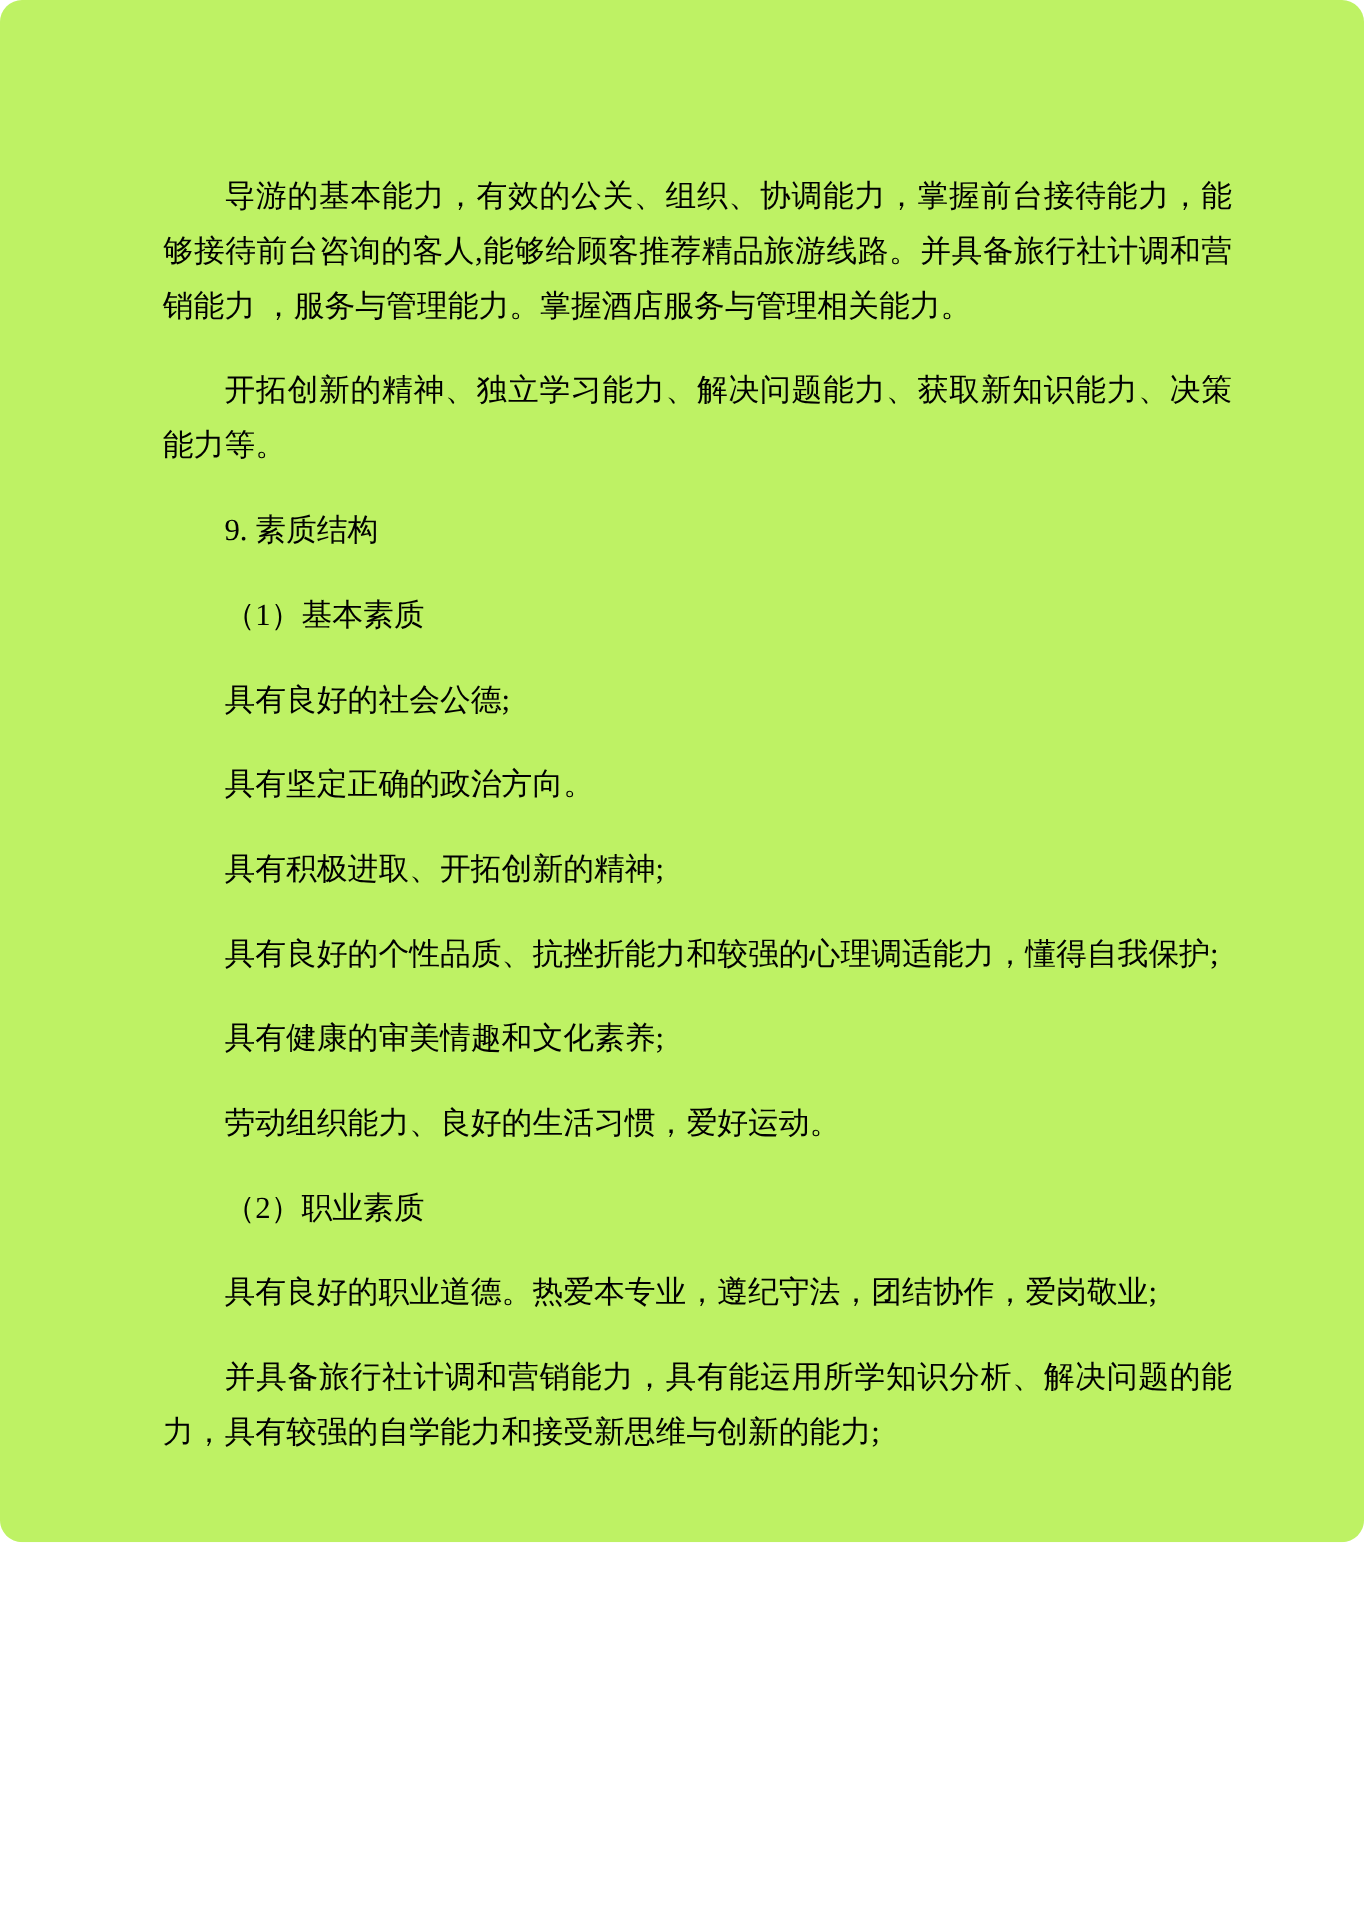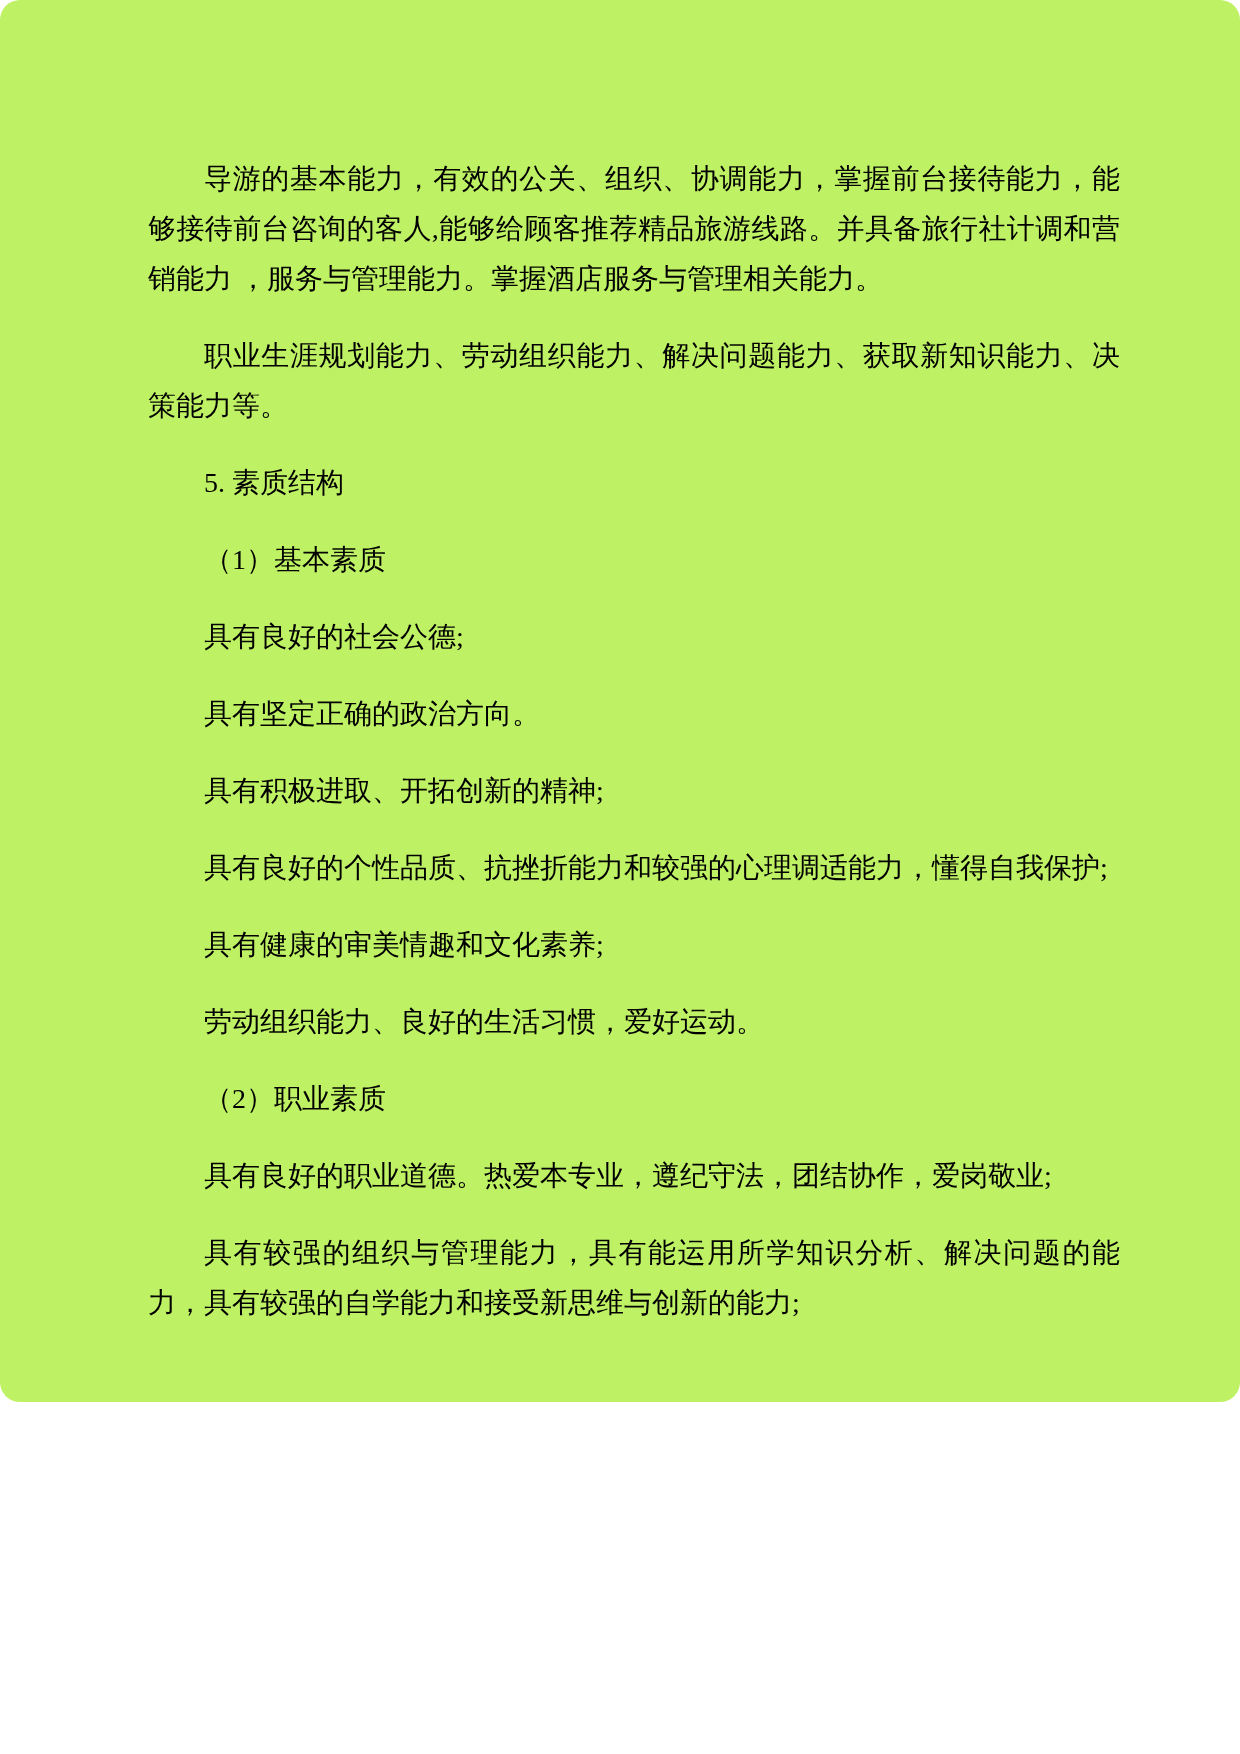--- a/index.html
+++ b/index.html
@@ -41,27 +41,27 @@
     line-height: 28px;
     font-family: "Liberation Sans", "DejaVu Sans", sans-serif;
   }
 </style>
 </head>
 <body>
 
 <div class="page">
   <div class="content">
     <p>导游的基本能力，有效的公关、组织、协调能力，掌握前台接待能力，能够接待前台咨询的客人,能够给顾客推荐精品旅游线路。并具备旅行社计调和营销能力 ，服务与管理能力。掌握酒店服务与管理相关能力。</p>
-    <p>职业生涯规划能力、劳动组织能力、解决问题能力、获取新知识能力、决策能力等。</p>
-    <p>5. 素质结构</p>
+    <p>开拓创新的精神、独立学习能力、解决问题能力、获取新知识能力、决策能力等。</p>
+    <p>9. 素质结构</p>
     <p>（1）基本素质</p>
     <p>具有良好的社会公德;</p>
     <p>具有坚定正确的政治方向。</p>
     <p>具有积极进取、开拓创新的精神;</p>
     <p>具有良好的个性品质、抗挫折能力和较强的心理调适能力，懂得自我保护;</p>
     <p>具有健康的审美情趣和文化素养;</p>
     <p>劳动组织能力、良好的生活习惯，爱好运动。</p>
     <p>（2）职业素质</p>
     <p>具有良好的职业道德。热爱本专业，遵纪守法，团结协作，爱岗敬业;</p>
-    <p>具有较强的组织与管理能力，具有能运用所学知识分析、解决问题的能力，具有较强的自学能力和接受新思维与创新的能力;</p>
+    <p>并具备旅行社计调和营销能力，具有能运用所学知识分析、解决问题的能力，具有较强的自学能力和接受新思维与创新的能力;</p>
   </div>
   <div class="page-footer">3</div>
 </div>
 
 </body></html>

